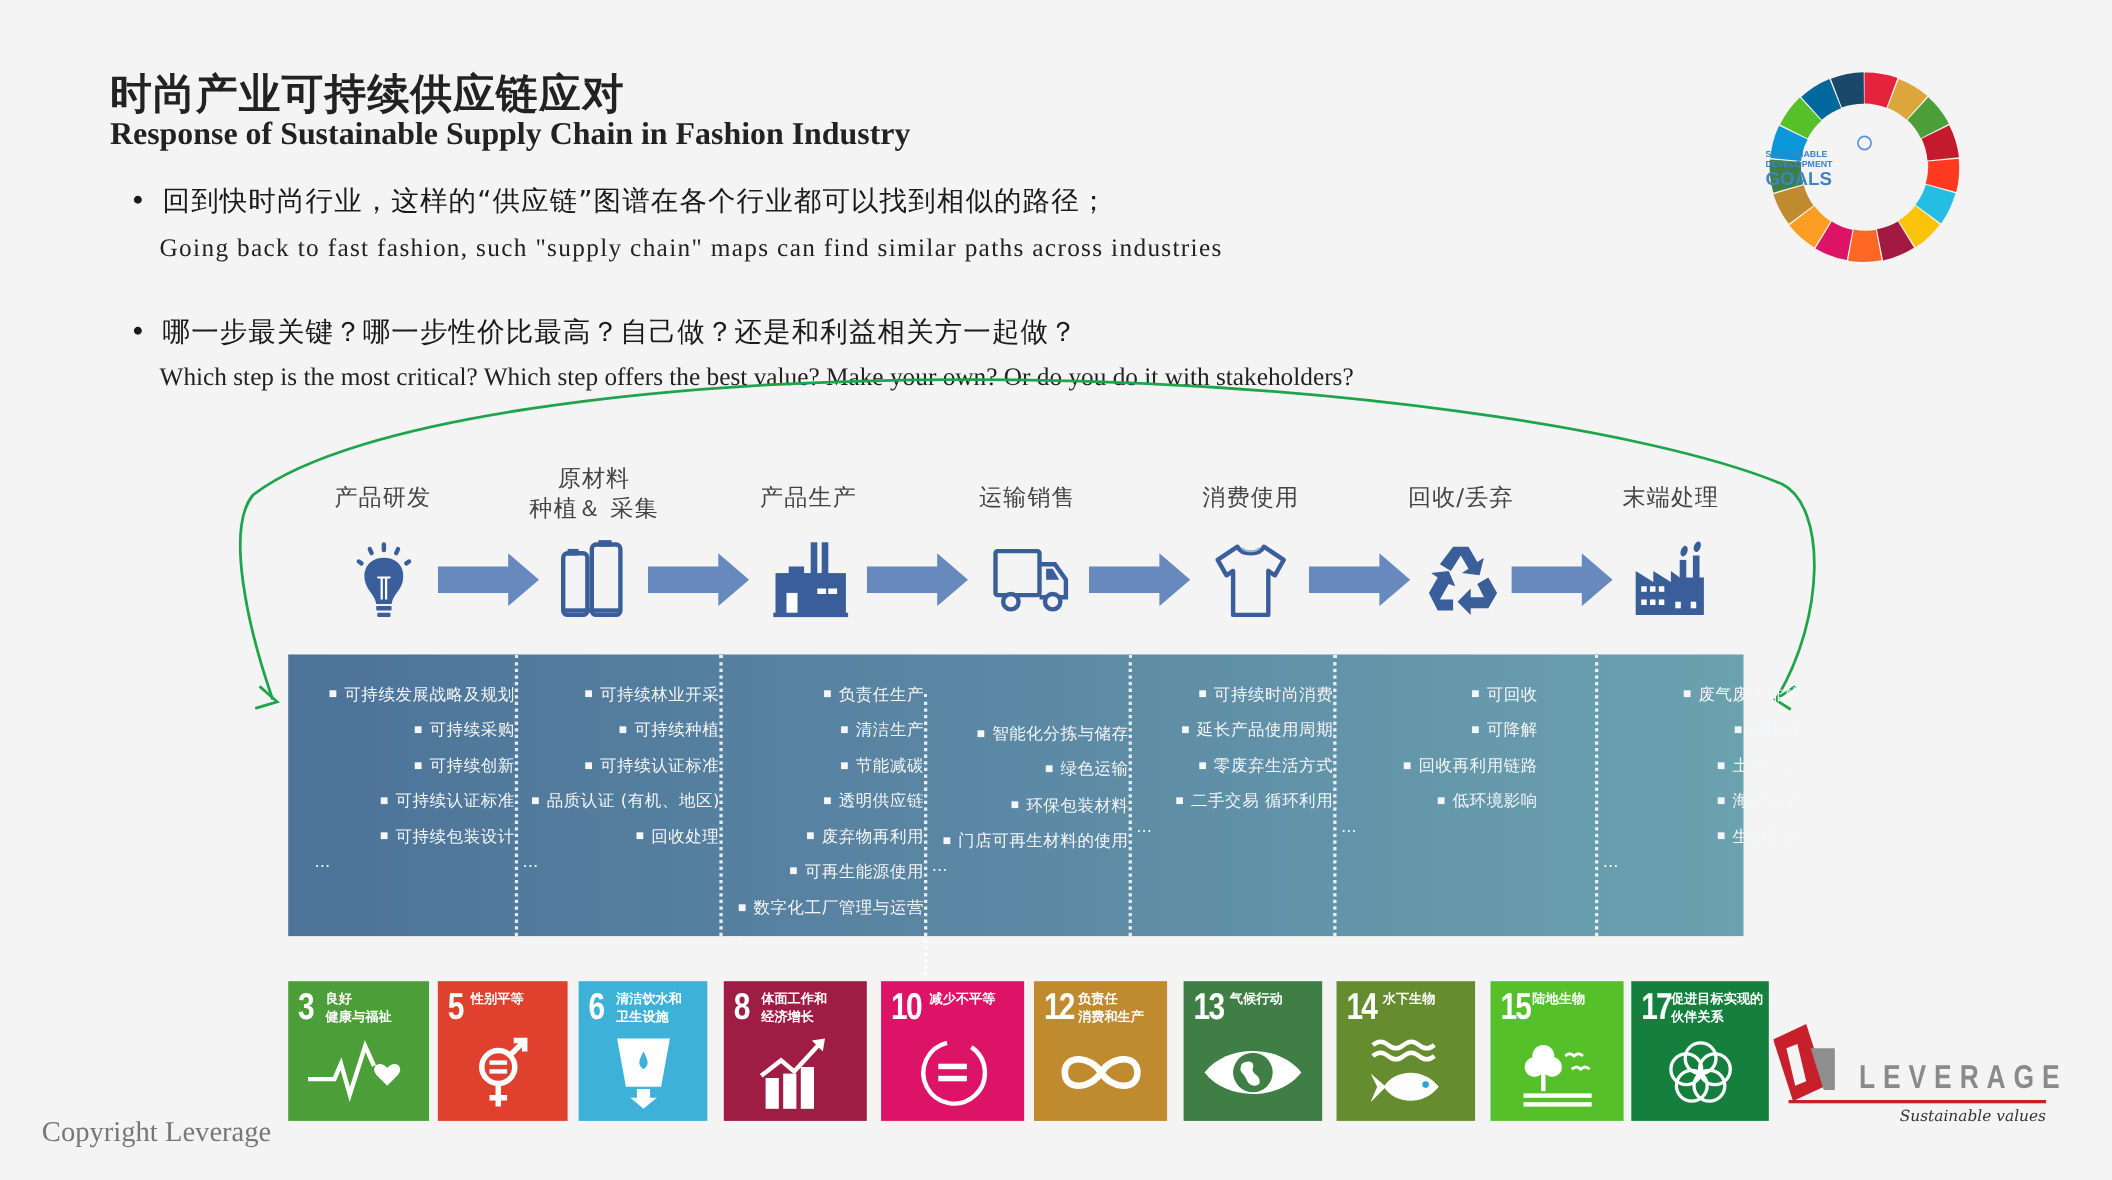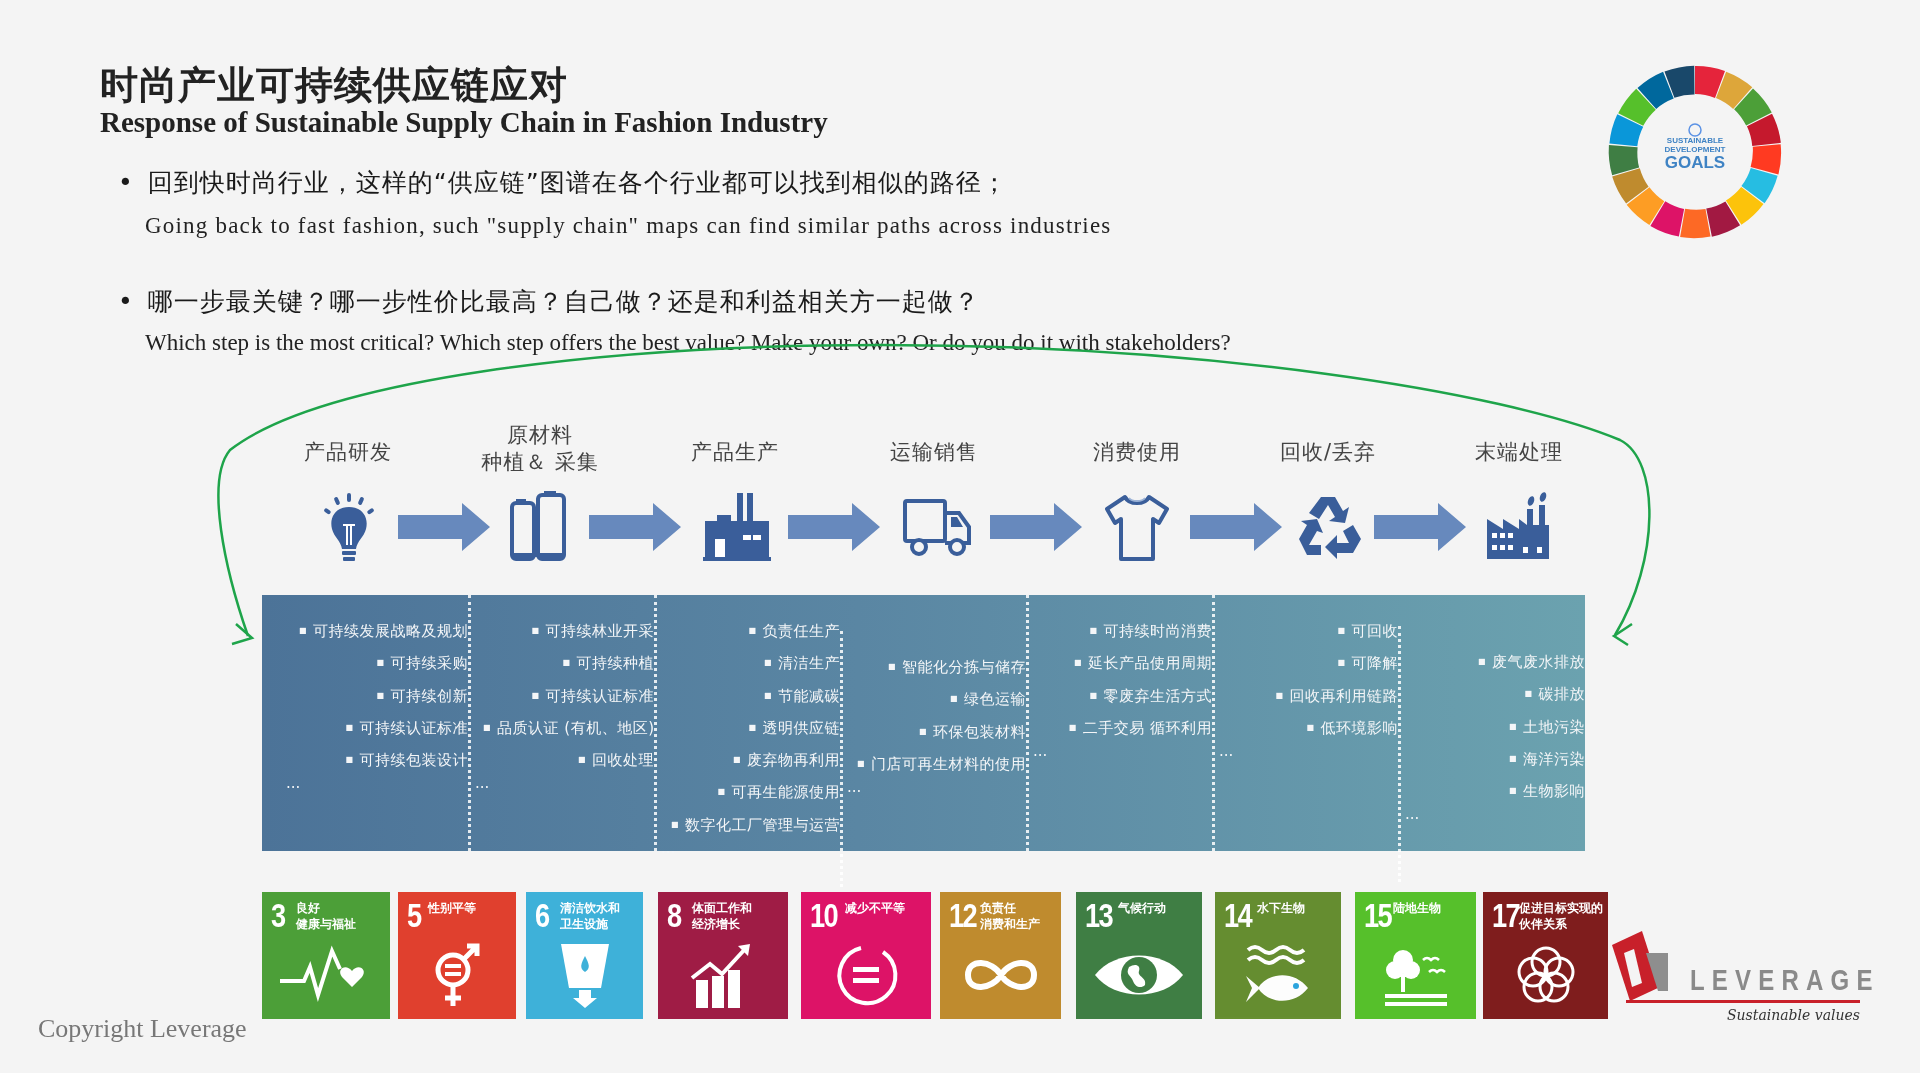--- a/index.html
+++ b/index.html
@@ -74,21 +74,21 @@
         <path d="M0,-86 A86,86 0 0,1 30,-81 L20,-54 A58,58 0 0,0 0,-58 Z" fill="#bf8b2e" transform="rotate(233.2)"></path>
         <path d="M0,-86 A86,86 0 0,1 30,-81 L20,-54 A58,58 0 0,0 0,-58 Z" fill="#3f7e44" transform="rotate(254.4)"></path>
         <path d="M0,-86 A86,86 0 0,1 30,-81 L20,-54 A58,58 0 0,0 0,-58 Z" fill="#0a97d9" transform="rotate(275.6)"></path>
         <path d="M0,-86 A86,86 0 0,1 30,-81 L20,-54 A58,58 0 0,0 0,-58 Z" fill="#56c02b" transform="rotate(296.8)"></path>
         <path d="M0,-86 A86,86 0 0,1 30,-81 L20,-54 A58,58 0 0,0 0,-58 Z" fill="#00689d" transform="rotate(318)"></path>
         <path d="M0,-86 A86,86 0 0,1 30,-81 L20,-54 A58,58 0 0,0 0,-58 Z" fill="#19486a" transform="rotate(339.2)"></path>
       </g>
       <circle cx="0" cy="-22" r="6" fill="none" stroke="#5b92e5" stroke-width="1.5"></circle>
     </g>
   </svg>
-  <div style="position:absolute;left:0;top:74px;width:180px;text-align:center;font-family:'Liberation Sans',sans-serif;font-weight:bold;color:#3f83c4;">
+  <div style="position:absolute;left:0;top:74px;width:180px;text-align:left;font-family:'Liberation Sans',sans-serif;font-weight:bold;color:#3f83c4;">
     <div style="font-size:8px;line-height:9px;">SUSTAINABLE</div>
     <div style="font-size:8px;line-height:9px;">DEVELOPMENT</div>
     <div style="font-size:17px;line-height:18px;">GOALS</div>
   </div>
 </div>
 
 <svg class="loop" viewBox="0 0 1920 1073">
   <path d="M248,636 C225,570 205,480 230,450 C320,380 600,345 880,345 C1200,345 1500,390 1620,440 C1660,460 1660,560 1615,635" fill="none" stroke="#1ea44a" stroke-width="2.5"></path>
   <path d="M236,624 L252,638 L232,644" fill="none" stroke="#1ea44a" stroke-width="2.5"></path>
   <path d="M1632,624 L1614,636 L1628,645" fill="none" stroke="#1ea44a" stroke-width="2.5"></path>
@@ -250,21 +250,21 @@
     <div class="item">二手交易 循环利用</div>
     <div class="more">...</div>
   </div>
   <div class="col sep" style="left:950px;width:186px;">
     <div class="item">可回收</div>
     <div class="item">可降解</div>
     <div class="item">回收再利用链路</div>
     <div class="item">低环境影响</div>
     <div class="more">...</div>
   </div>
-  <div class="col sep" style="left:1136px;width:187px;margin-top:31px;">
+  <div class="col sep" style="left:1188px;width:187px;">
     <div class="item">废气废水排放</div>
     <div class="item">碳排放</div>
     <div class="item">土地污染</div>
     <div class="item">海洋污染</div>
     <div class="item">生物影响</div>
     <div class="more">...</div>
   </div>
 </div>
 
 <div class="sdg-tile" style="left:262px;width:128px;background:#4c9f38;">
@@ -369,21 +369,21 @@
         <circle cx="22" cy="20" r="10" fill="#fff"></circle>
         <circle cx="14" cy="30" r="9" fill="#fff"></circle>
         <circle cx="30" cy="30" r="9" fill="#fff"></circle>
         <rect x="20" y="34" width="4" height="18" fill="#fff"></rect>
         <rect x="4" y="54" width="62" height="4" fill="#fff"></rect>
         <rect x="4" y="62" width="62" height="4" fill="#fff"></rect>
         <path d="M42,20 q4,-4 8,0 q4,-4 8,0 M48,32 q4,-4 8,0 q4,-4 8,0" fill="none" stroke="#fff" stroke-width="2.5"></path>
       </svg>
   </div>
 </div>
-<div class="sdg-tile" style="left:1483px;width:125px;background:#7f1d1d;">
+<div class="sdg-tile" style="left:1483px;width:125px;background:#15803d;">
   <div class="sdg-num">17</div>
   <div class="sdg-name" style="left:36px;white-space:pre;">促进目标实现的
 伙伴关系</div>
   <div class="sdg-glyph">
     <svg width="70" height="70" viewBox="0 0 70 70">
         <g fill="none" stroke="#fff" stroke-width="3">
           <circle cx="35" cy="22" r="14"></circle>
           <circle cx="22" cy="32" r="14"></circle>
           <circle cx="48" cy="32" r="14"></circle>
           <circle cx="27" cy="47" r="14"></circle>

